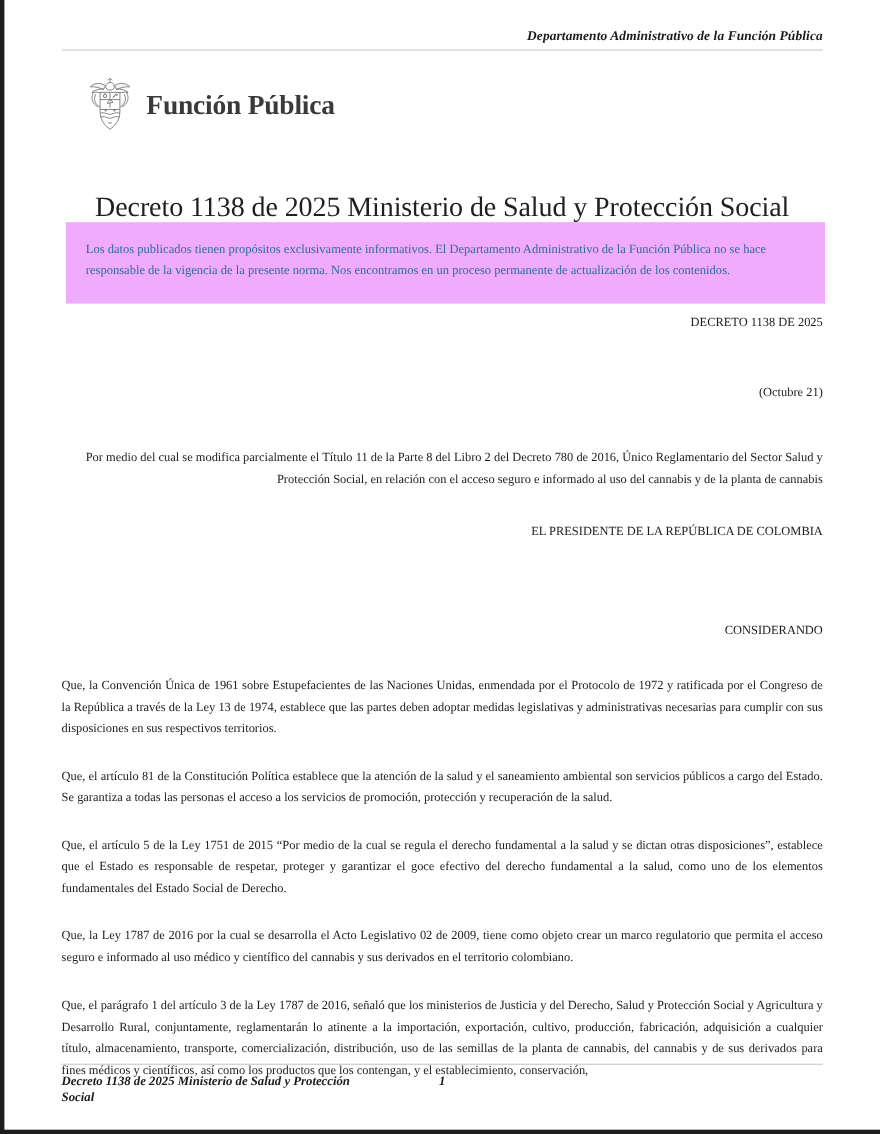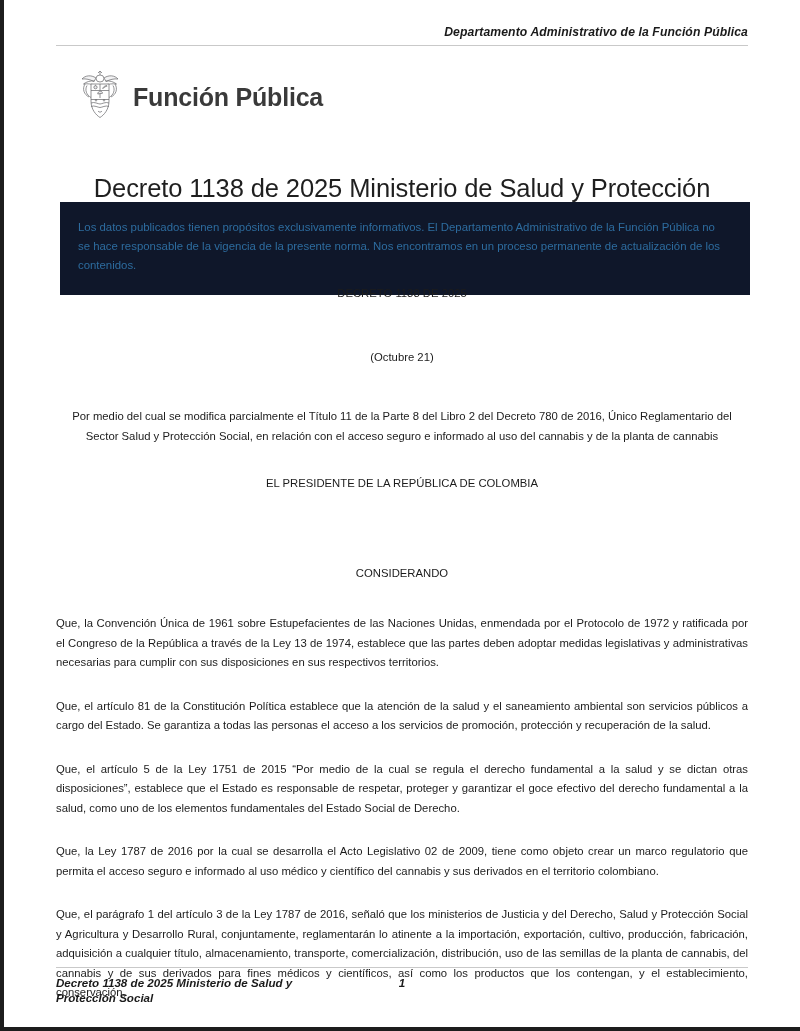--- a/index.html
+++ b/index.html
@@ -14,20 +14,21 @@
 
   .page {
     position: relative;
     width: 800px;
     height: 1031px;
     box-sizing: border-box;
     background: #ffffff;
     overflow: hidden;
     border-left: 4px solid #1d1d1d;
     border-bottom: 4px solid #1d1d1d;
+    font-family: Liberation Serif, serif;
   }
 
   
   .doc-header {
     position: absolute;
     left: 52px;
     right: 52px;
     top: 24px;
     height: 30px;
   }
@@ -82,21 +83,21 @@
     line-height: 32px;
     letter-spacing: -0.1px;
   }
 
   
   .notice {
     position: absolute;
     left: 56px;
     right: 50px;
     top: 202px;
-    background: #0f172a;
+    background: #f0abfc;
     box-sizing: border-box;
     padding: 16px 20px 20px 18px;
     min-height: 70px;
   }
   .notice-text {
     font-size: 11.4px;
     line-height: 19px;
     color: #2d6c9f;
   }
 
@@ -105,21 +106,21 @@
     position: absolute;
     left: 52px;
     right: 52px;
     top: 284px;
   }
   .blk {
     font-size: 11.3px;
     color: #1c1c1c;
     line-height: 19.5px;
   }
-  .blk.center { text-align: center; }
+  .blk.center { text-align: right; }
   .blk.justify { text-align: justify; }
 
   .sp-h1 { height: 44px; }
   .sp-h2 { height: 34px; }
   .sp-h3 { height: 28px; }
   .sp-h4 { height: 40px; }
   .sp-h5 { height: 36px; }
   .sp-h6 { height: 31px; }
   .sp-h7 { height: 24px; }
 

